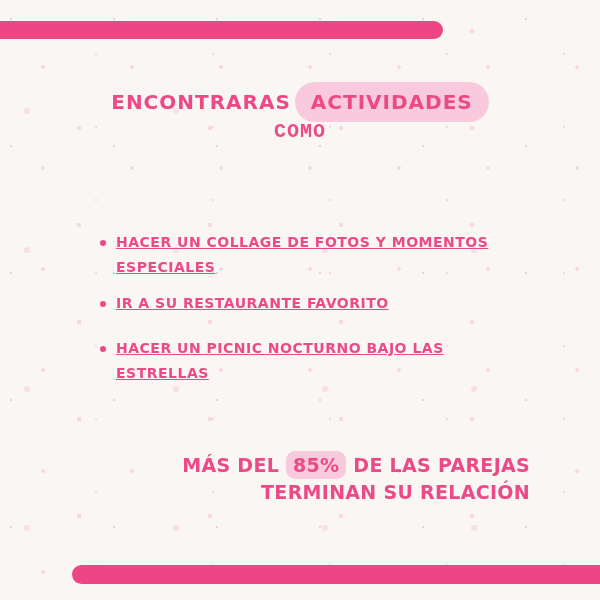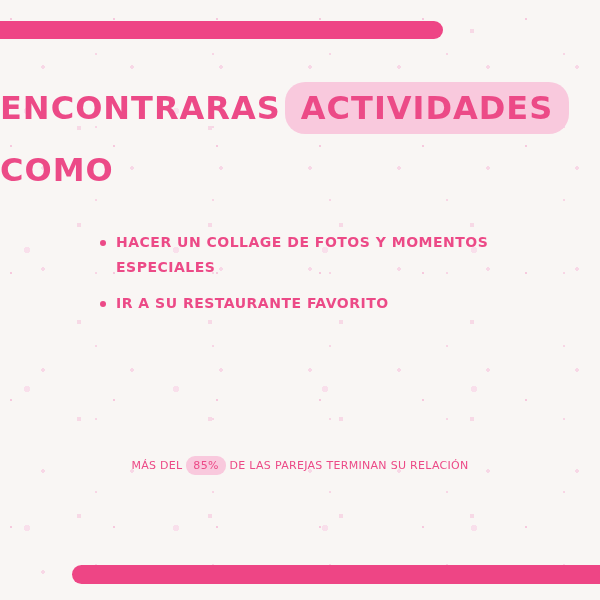--- a/index.html
+++ b/index.html
@@ -31,72 +31,74 @@
   }
   .decor-bar.bottom{
     top:565px;left:72px;
     width:548px;height:19px;
     border-radius:10px;
   }
 
   .title{
     position:absolute;
     top:82px;left:0;right:0;
-    text-align:left;
+    text-align:center;
     color:var(--text-pink,#EC4A87);
     font-weight:bold;
-    font-size:32px;
+    font-size:20px;
     letter-spacing:1px;
     line-height:1;
   }
   .title .hl-pill{
     display:inline-block;
     background:var(--highlight-pink,#F9C9DD);
     padding:10px 16px;
     margin-left:4px;
     border-radius:20px;
   }
   .title-line2{
-    margin-top:20px;
+    margin-top:0;
+    font-family:Liberation Mono, monospace;
   }
 
   .bullets{
     position:absolute;
     top:230px;left:100px;
     width:420px;
     margin:0;padding:0;
     list-style:none;
   }
   .bullets li{
     display:flex;
     gap:10px;
     color:var(--text-pink,#EC4A87);
     font-weight:bold;
     font-size:14px;
     line-height:25px;
     letter-spacing:.5px;
+    text-decoration:underline;
   }
   .bullets li:nth-child(1){margin-bottom:11px;}
   .bullets li:nth-child(2){margin-bottom:20px;}
   .bullets .dot{
     flex:none;
     width:6px;height:6px;
     border-radius:50%;
     background:var(--text-pink,#EC4A87);
     margin-top:10px;
   }
 
   .footer{
     position:absolute;
     top:452px;left:70px;
     width:460px;
-    text-align:center;
+    text-align:right;
     color:var(--text-pink,#EC4A87);
-    font-weight:normal;
-    font-size:11px;
+    font-weight:bold;
+    font-size:19px;
     line-height:27px;
     letter-spacing:.3px;
   }
   .footer .hl-small{
     background:var(--highlight-pink,#F9C9DD);
     padding:3px 7px;
     border-radius:9px;
   }
 </style>
 </head>
@@ -113,20 +115,24 @@
 
   <ul class="bullets">
     <li>
       <span class="dot"></span>
       <span>HACER UN COLLAGE DE FOTOS Y MOMENTOS ESPECIALES</span>
     </li>
     <li>
       <span class="dot"></span>
       <span>IR A SU RESTAURANTE FAVORITO</span>
     </li>
+    <li>
+      <span class="dot"></span>
+      <span>HACER UN PICNIC NOCTURNO BAJO LAS ESTRELLAS</span>
+    </li>
   </ul>
 
   <div class="footer">
     <div class="f-line"><span>MÁS DEL</span> <span class="hl-small">85%</span> <span>DE LAS PAREJAS TERMINAN SU RELACIÓN</span></div>
   </div>
 
   <div class="decor-bar bottom"></div>
 
 </div>
 

